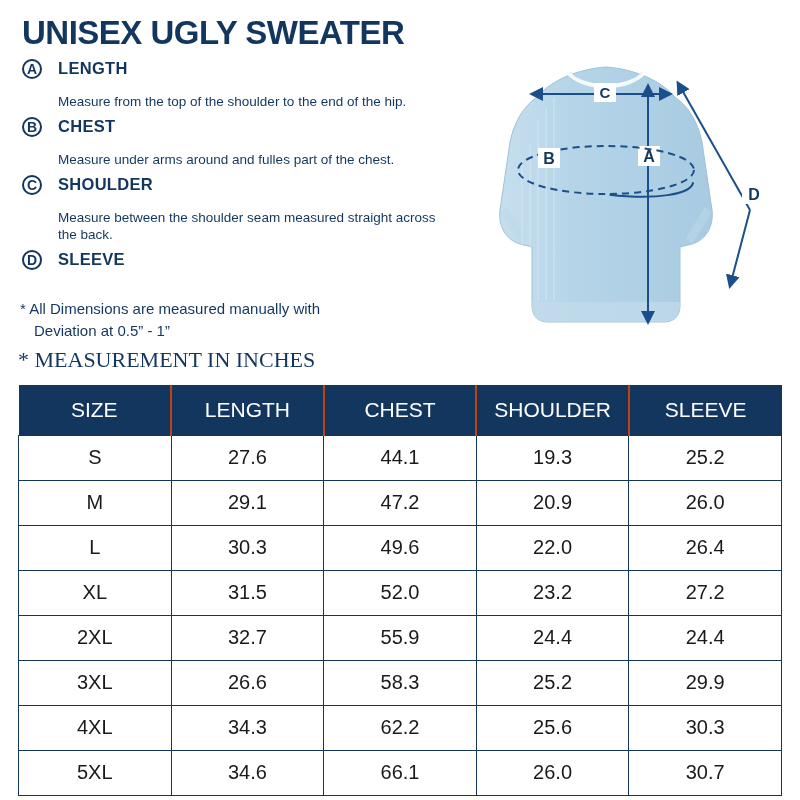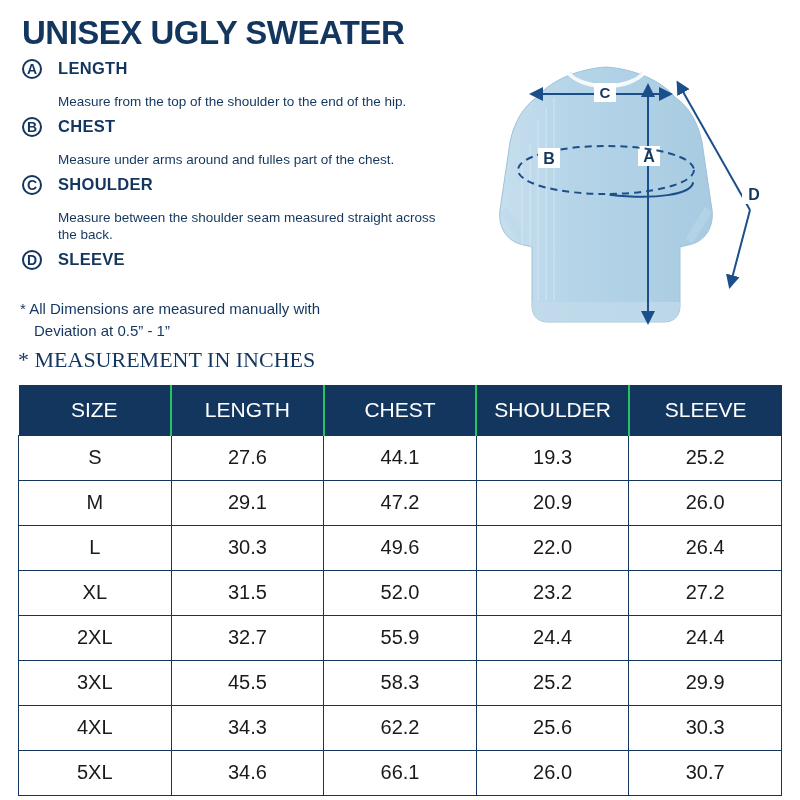--- a/index.html
+++ b/index.html
@@ -106,21 +106,21 @@
     border-collapse: collapse;
     table-layout: fixed;
   }
   thead th {
     background: #13365f;
     color: #ffffff;
     font-size: 21px;
     font-weight: normal;
     height: 50px;
     text-align: center;
-    border-right: 2px solid #22c55e;
+    border-right: 2px solid #c2410c;
   }
   thead th:last-child { border-right: none; }
   tbody td {
     height: 45px;
     text-align: center;
     font-size: 20px;
     color: #1a1a1a;
     border: 1.5px solid #13365f;
     background: #ffffff;
     font-weight: normal;
@@ -280,21 +280,21 @@
         </tr>
         <tr>
           <td>2XL</td>
           <td>32.7</td>
           <td>55.9</td>
           <td>24.4</td>
           <td>24.4</td>
         </tr>
         <tr>
           <td>3XL</td>
-          <td>45.5</td>
+          <td>26.6</td>
           <td>58.3</td>
           <td>25.2</td>
           <td>29.9</td>
         </tr>
         <tr>
           <td>4XL</td>
           <td>34.3</td>
           <td>62.2</td>
           <td>25.6</td>
           <td>30.3</td>

